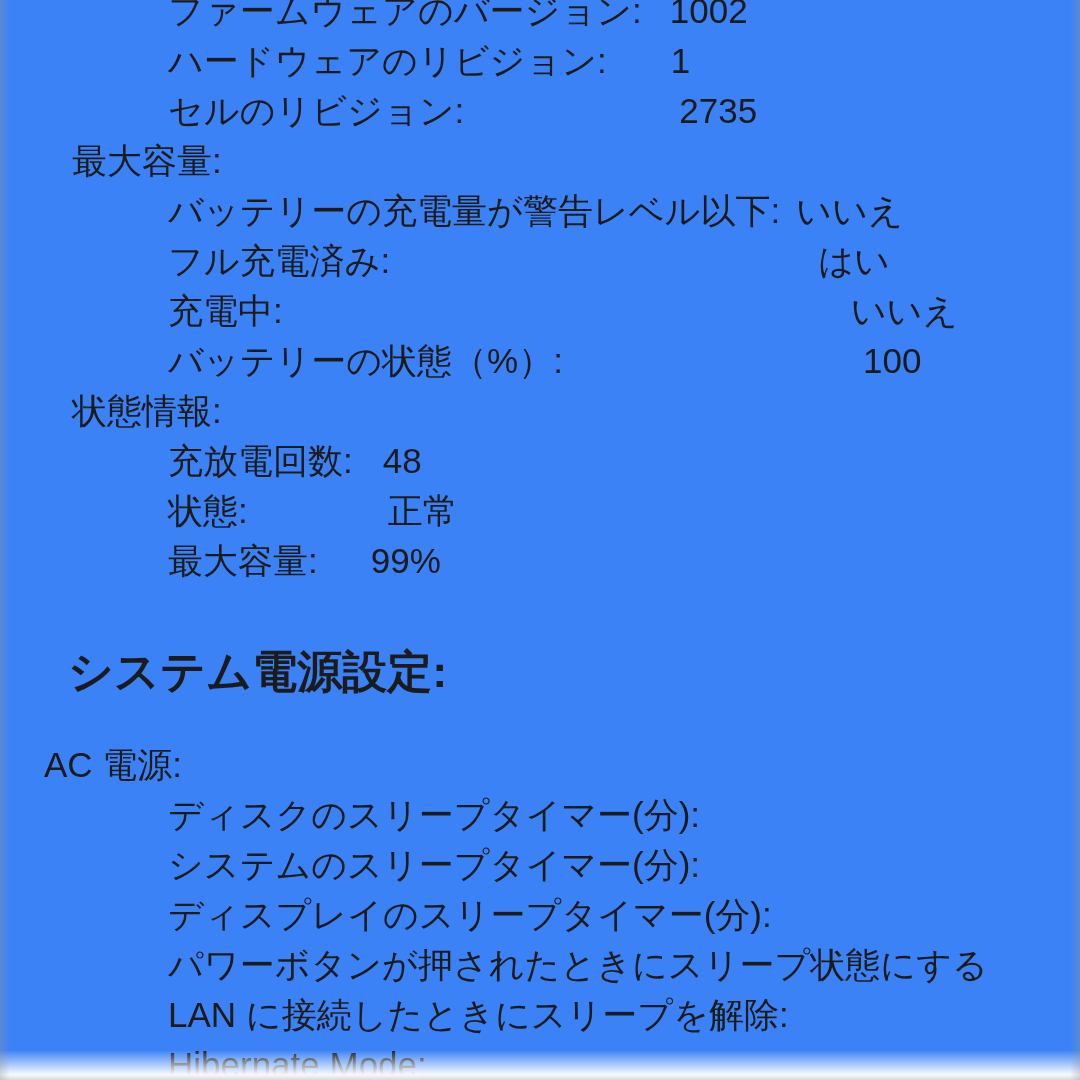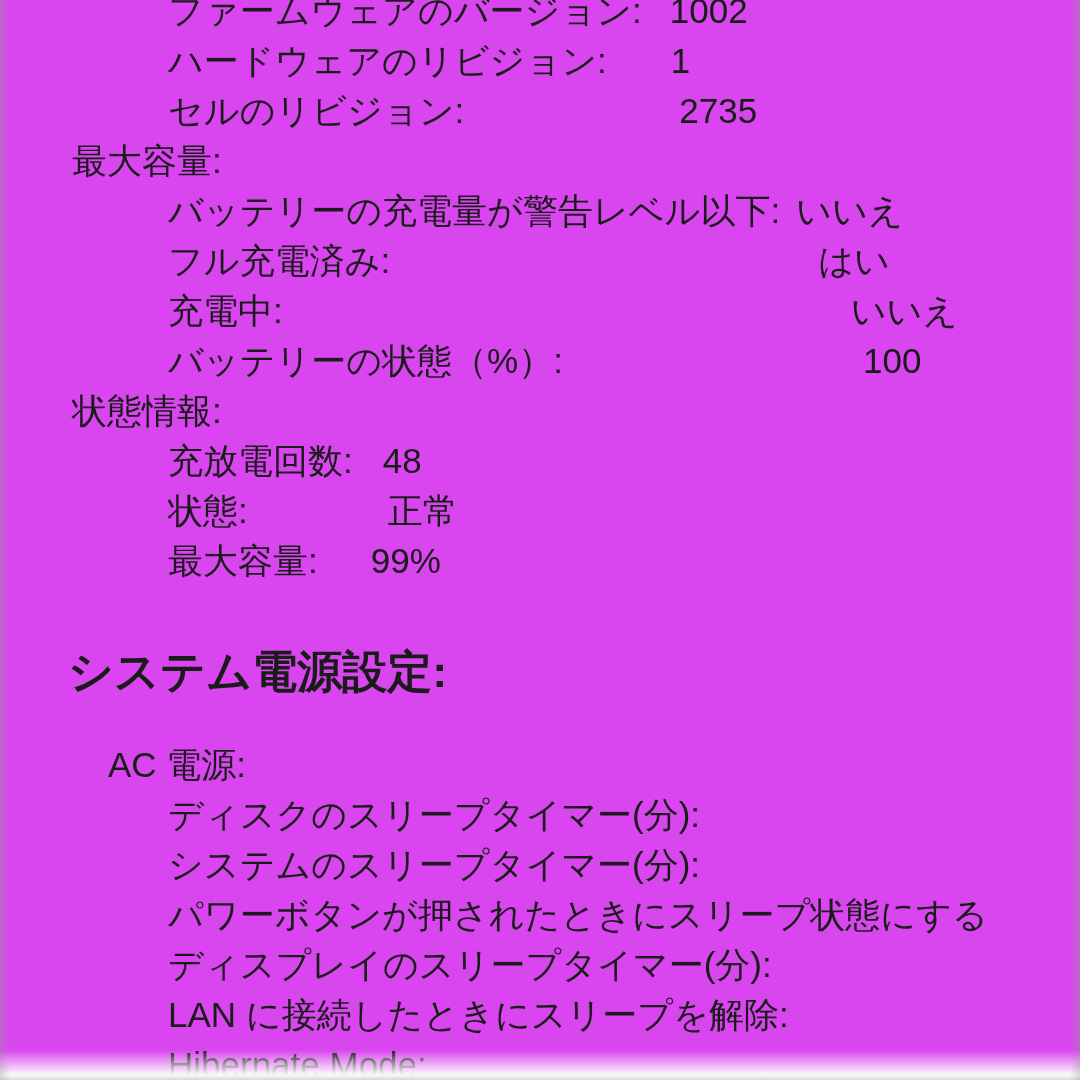--- a/index.html
+++ b/index.html
@@ -13,21 +13,21 @@
     overflow: hidden;
     font-family: "Liberation Sans", "DejaVu Sans", sans-serif;
     color: #1b1b1b;
     -webkit-font-smoothing: antialiased;
   }
 
   .screen {
     position: relative;
     width: 1080px;
     height: 1080px;
-    background: #d946ef;
+    background: #3b82f6;
     overflow: hidden;
   }
 
   .report {
     position: absolute;
     left: 0;
     top: -14px;
     width: 1080px;
   }
 
@@ -169,33 +169,33 @@
       <span class="lbl">最大容量:</span>
       <span class="val" style="margin-left:53px;">99%</span>
     </div>
 
     <div class="spacer-lg"></div>
 
     <div class="bold-head">システム電源設定:</div>
 
     <div class="spacer-md"></div>
 
-    <div class="section-head" style="padding-left:108px;">AC 電源:</div>
+    <div class="section-head" style="padding-left:44px;">AC 電源:</div>
 
     <div class="row ind-2">
       <span class="lbl">ディスクのスリープタイマー(分):</span>
     </div>
     <div class="row ind-2">
       <span class="lbl">システムのスリープタイマー(分):</span>
     </div>
     <div class="row ind-2">
+      <span class="lbl">ディスプレイのスリープタイマー(分):</span>
+    </div>
+    <div class="row ind-2">
       <span class="lbl">パワーボタンが押されたときにスリープ状態にする</span>
-    </div>
-    <div class="row ind-2">
-      <span class="lbl">ディスプレイのスリープタイマー(分):</span>
     </div>
     <div class="row ind-2">
       <span class="lbl">LAN に接続したときにスリープを解除:</span>
     </div>
     <div class="row ind-2">
       <span class="lbl">Hibernate Mode:</span>
     </div>
 
   </div>
 

